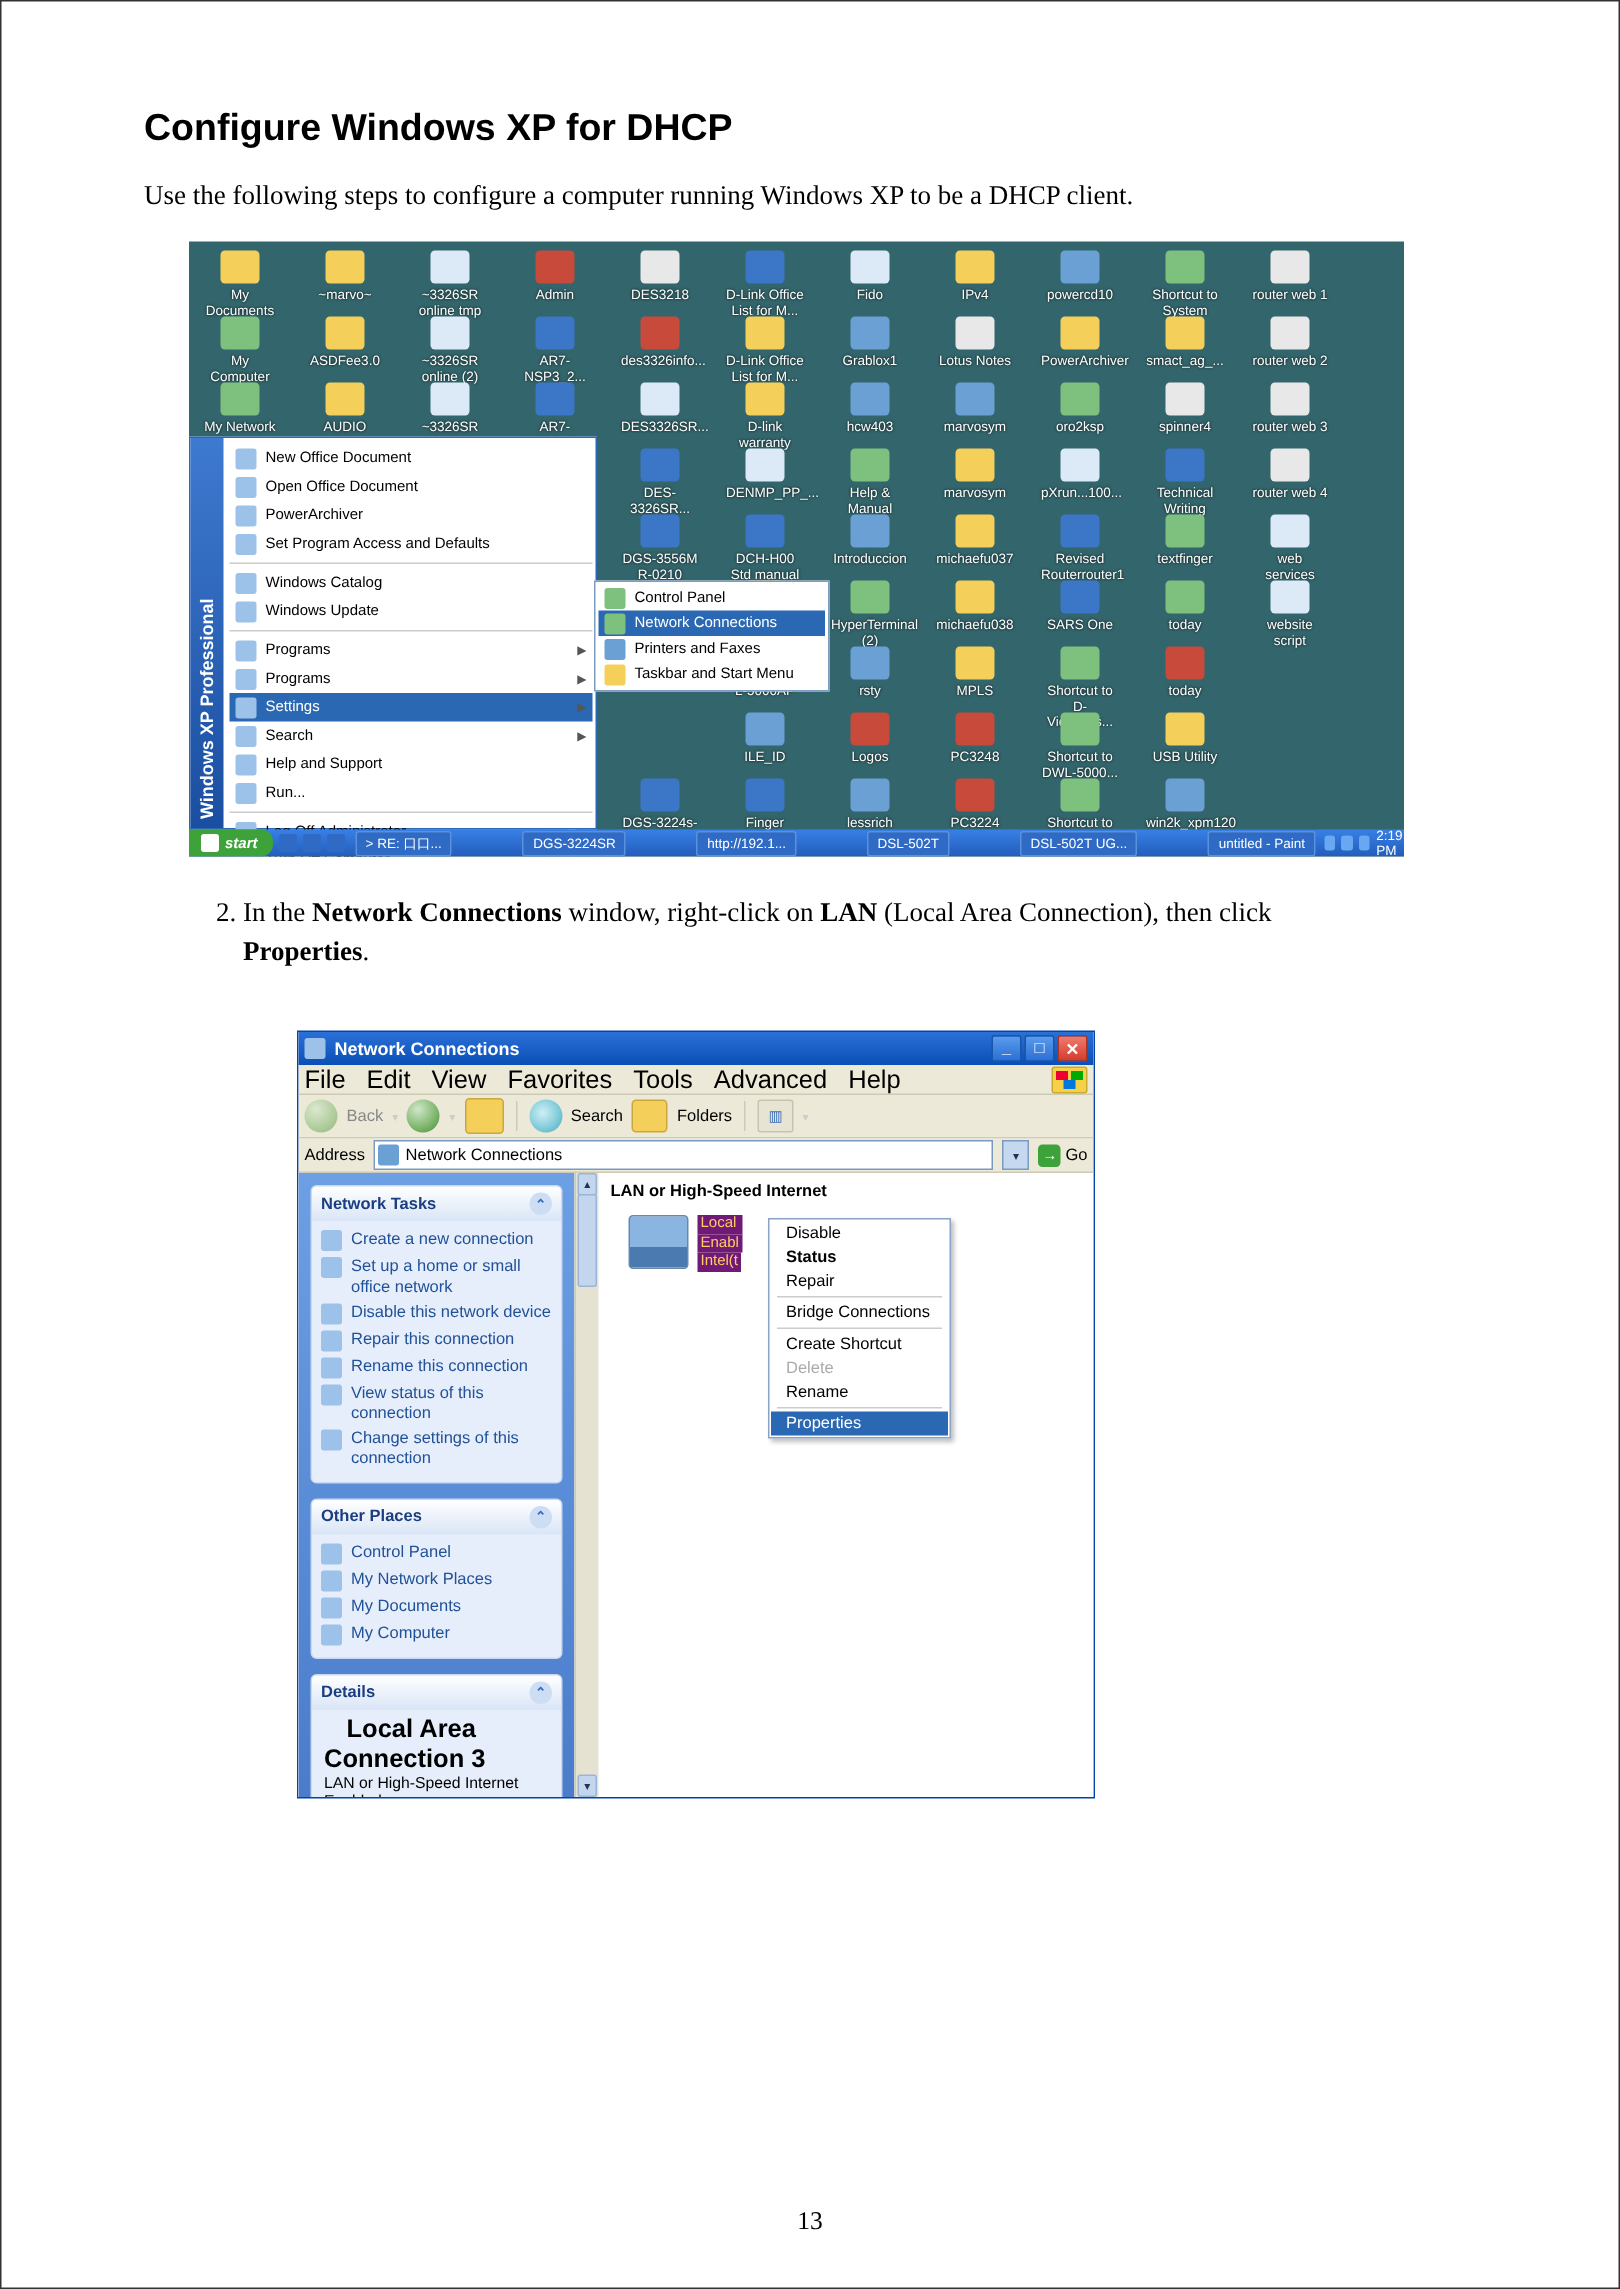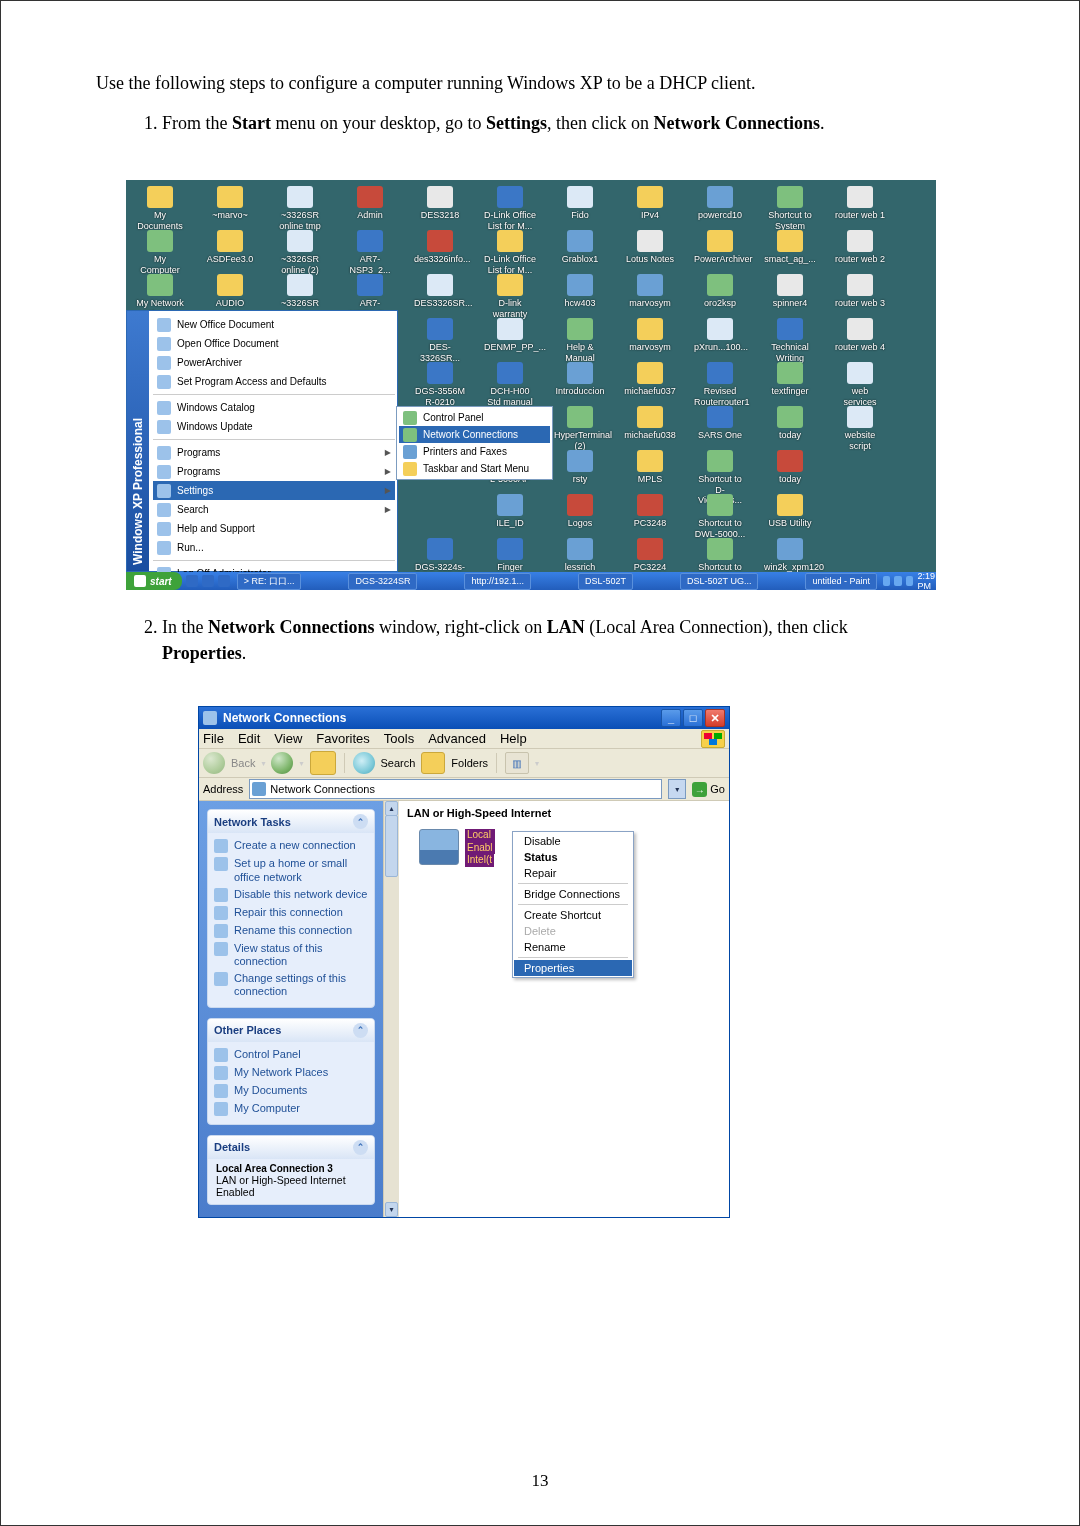--- a/index.html
+++ b/index.html
@@ -106,21 +106,21 @@
   .titlebar { height:22px; background:linear-gradient(#2a70d6,#0a4fb6);
     color:#fff; display:flex; align-items:center; padding:0 4px; gap:6px;
     font-weight:bold; font-size:12px; }
   .titlebar .winicon { width:14px; height:14px; background:#9cc2ea; border-radius:2px; }
   .titlebar .wbtns { margin-left:auto; display:flex; gap:2px; }
   .titlebar .wbtn { width:18px; height:16px; border:1px solid #1955a8;
     background:linear-gradient(#5a9bea,#2a70d6); color:#fff; font-size:11px;
     display:flex; align-items:center; justify-content:center; border-radius:2px; }
   .titlebar .wbtn.close { background:linear-gradient(#f07b6e,#d43c2a); border-color:#a32; }
   .menubar { height:19px; background:#ece9d8; border-bottom:1px solid #cfcab6;
-    display:flex; align-items:center; padding:0 4px; gap:3px; font-size:13px; }
+    display:flex; align-items:center; padding:0 4px; gap:3px; font-size:17px; }
   .menubar .corner { margin-left:auto; width:22px; height:16px; background:#f7d04a;
     border:1px solid #c9ab32; border-radius:2px; background-image:
       linear-gradient(#e03 0 0),linear-gradient(#0a0 0 0),linear-gradient(#07d 0 0);
     background-size:8px 6px; background-repeat:no-repeat;
     background-position:2px 2px, 12px 2px, 7px 8px; }
   .toolbar { height:28px; background:#ece9d8; border-bottom:1px solid #cfcab6;
     display:flex; align-items:center; padding:0 4px; gap:6px; }
   .toolbar .tbico { width:22px; height:22px; border-radius:11px; }
   .toolbar .back { background:radial-gradient(circle at 35% 30%, #cfe7c9, #7db56a 60%, #4a8a3a); opacity:0.55; }
   .toolbar .fwd  { background:radial-gradient(circle at 35% 30%, #cfe7c9, #7db56a 60%, #4a8a3a); }
@@ -147,21 +147,21 @@
   .panel { background:#e6eefb; color:#215197; border-radius:4px; margin-bottom:10px;
     border:1px solid #cad9ef; overflow:hidden; }
   .panel .ph { background:linear-gradient(#fff,#d9e5f6); color:#1a3e80; font-weight:bold;
     padding:4px 6px; display:flex; align-items:center; }
   .panel .ph .chev { margin-left:auto; width:15px;height:15px;border-radius:50%;
     background:#cdddf3;color:#3b6fb8;display:flex;align-items:center;justify-content:center;font-size:9px;}
   .panel ul { list-style:none; margin:0; padding:4px 6px 6px 6px; }
   .panel li { display:flex; gap:6px; align-items:flex-start; padding:2px 0; line-height:1.2; }
   .panel li .pi { width:14px;height:14px;border-radius:2px;background:#9cc2ea; flex:0 0 auto; }
   .panel .det { padding:3px 8px 6px 8px; font-size:10.5px; color:#000; }
-  .panel .det b { color:#000; font-size:10px; }
+  .panel .det b { color:#000; font-size:17px;margin-left:15px; }
   .mainpane { flex:1; position:relative; }
   .scrollbar { width:15px; background:#e6e2d2;
     border-left:1px solid #cfcab6; position:relative; }
   .scrollbar .thumb { position:absolute; left:1px; right:1px; top:14px; height:60px;
     background:#c3d6ed; border:1px solid #9ab6d7; border-radius:2px; }
   .scrollbar .sarrow { position:absolute; left:1px; right:1px; height:13px;
     background:#c3d6ed; border:1px solid #9ab6d7; border-radius:2px;
     display:flex;align-items:center;justify-content:center;font-size:8px;color:#235;}
   .cathdr { font-weight:bold; font-size:11px; padding:6px 8px 4px 8px; }
   .conn { margin:6px 0 0 20px; display:flex; gap:6px; align-items:flex-start; width:180px; }
@@ -181,28 +181,24 @@
   .ctxmenu li.sel { background:#2b68b3; color:#fff; }
 
   .pagenum { position:absolute; bottom:34px; left:0; right:0; text-align:center;
     font-size:17px; }
 </style>
 </head>
 <body>
 
 <div class="page">
 
+  <h2 class="title">Configure Windows XP for DHCP</h2>
 
   <p class="intro">Use the following steps to configure a computer running Windows XP to be a DHCP client.</p>
 
-  <ol class="steps">
-    <li>
-      <span>From the </span><span class="bold">Start</span><span> menu on your desktop, go to </span><span class="bold">Settings</span><span>, then click on </span><span class="bold">Network Connections</span><span>.</span>
-    </li>
-  </ol>
 
   <div class="shot1">
     <div class="desk" id="desk">
         <div class="dicon" style="left: 8px; top: 6px;">
           <div class="ic f-fold"></div>
           <div class="lbl">My Documents</div>
         </div>
         <div class="dicon" style="left: 78px; top: 6px;">
           <div class="ic f-fold"></div>
           <div class="lbl">~marvo~</div>

